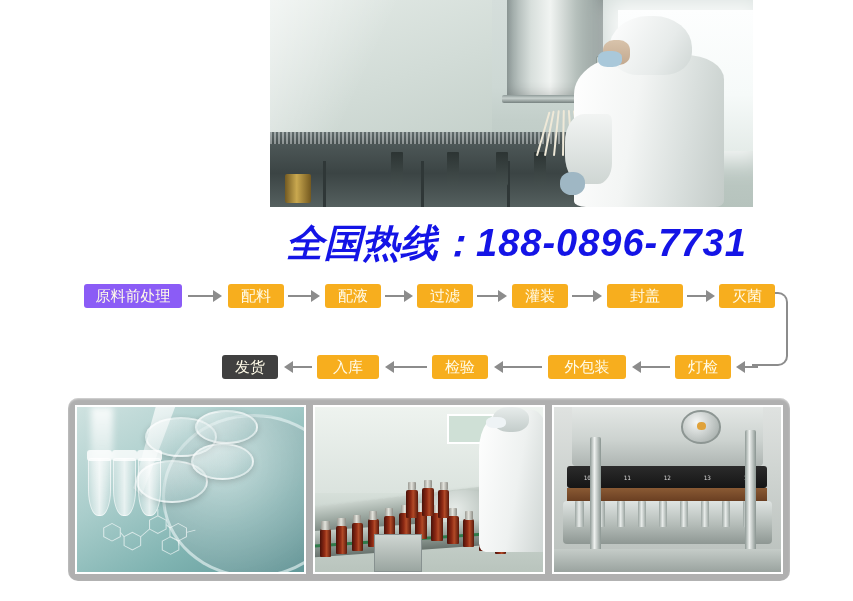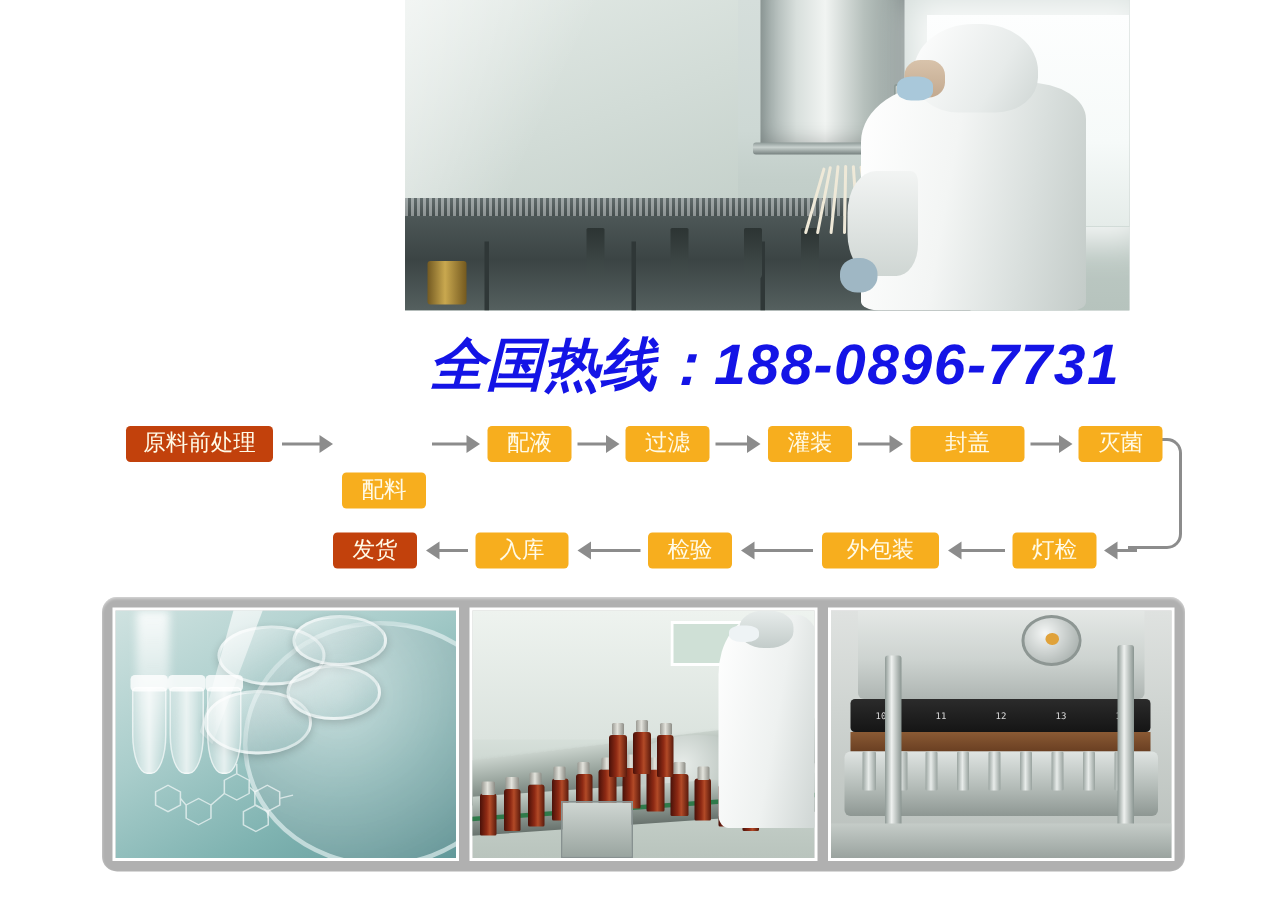--- a/index.html
+++ b/index.html
@@ -244,22 +244,22 @@
       <div class="hp-mask"></div>
       <div class="hp-arm"></div>
       <div class="hp-glove"></div>
     </div>
   </div>
 
   <div class="hotline"><span>全国热线：</span><span class="num">188-0896-7731</span></div>
 
   <div class="flow" id="flow-layer">
     <div class="connector" id="flow-connector" style="left:752px;top:292px;width:34px;height:70px;"></div>
-  <div class="node" style="left: 84px; top: 284px; width: 98px; background: #c2410c; color: rgb(255, 251, 232);">原料前处理</div>
-      <div class="node" style="left: 228px; top: 284px; width: 56px; background: rgb(247, 174, 30); color: rgb(255, 251, 232); margin-top: 31px;">配料</div>
+  <div class="node" style="left: 84px; top: 284px; width: 98px; background: #8b5cf6; color: rgb(255, 251, 232);">原料前处理</div>
+      <div class="node" style="left: 228px; top: 284px; width: 56px; background: rgb(247, 174, 30); color: rgb(255, 251, 232);">配料</div>
       <div class="node" style="left: 325px; top: 284px; width: 56px; background: rgb(247, 174, 30); color: rgb(255, 251, 232);">配液</div>
       <div class="node" style="left: 417px; top: 284px; width: 56px; background: rgb(247, 174, 30); color: rgb(255, 251, 232);">过滤</div>
       <div class="node" style="left: 512px; top: 284px; width: 56px; background: rgb(247, 174, 30); color: rgb(255, 251, 232);">灌装</div>
       <div class="node" style="left: 607px; top: 284px; width: 76px; background: rgb(247, 174, 30); color: rgb(255, 251, 232);">封盖</div>
       <div class="node" style="left: 719px; top: 284px; width: 56px; background: rgb(247, 174, 30); color: rgb(255, 251, 232);">灭菌</div>
       <div class="arrow right" style="left: 188px; top: 288px; width: 34px;">
         <span class="shaft" style="background: rgb(140, 140, 140); width: 27px; left: 0px;"></span>
         <span class="head"></span>
       </div>
       <div class="arrow right" style="left: 288px; top: 288px; width: 32px;">
@@ -275,21 +275,21 @@
         <span class="head"></span>
       </div>
       <div class="arrow right" style="left: 572px; top: 288px; width: 30px;">
         <span class="shaft" style="background: rgb(140, 140, 140); width: 23px; left: 0px;"></span>
         <span class="head"></span>
       </div>
       <div class="arrow right" style="left: 687px; top: 288px; width: 28px;">
         <span class="shaft" style="background: rgb(140, 140, 140); width: 21px; left: 0px;"></span>
         <span class="head"></span>
       </div>
-      <div class="node" style="left: 222px; top: 355px; width: 56px; background: #c2410c; color: rgb(255, 251, 232);">发货</div>
+      <div class="node" style="left: 222px; top: 355px; width: 56px; background: #404040; color: rgb(255, 251, 232);">发货</div>
       <div class="node" style="left: 317px; top: 355px; width: 62px; background: rgb(247, 174, 30); color: rgb(255, 251, 232);">入库</div>
       <div class="node" style="left: 432px; top: 355px; width: 56px; background: rgb(247, 174, 30); color: rgb(255, 251, 232);">检验</div>
       <div class="node" style="left: 548px; top: 355px; width: 78px; background: rgb(247, 174, 30); color: rgb(255, 251, 232);">外包装</div>
       <div class="node" style="left: 675px; top: 355px; width: 56px; background: rgb(247, 174, 30); color: rgb(255, 251, 232);">灯检</div>
       <div class="arrow left" style="left: 284px; top: 359px; width: 28px;">
         <span class="shaft" style="background: rgb(140, 140, 140); width: 21px; left: 7px;"></span>
         <span class="head"></span>
       </div>
       <div class="arrow left" style="left: 385px; top: 359px; width: 42px;">
         <span class="shaft" style="background: rgb(140, 140, 140); width: 35px; left: 7px;"></span>

